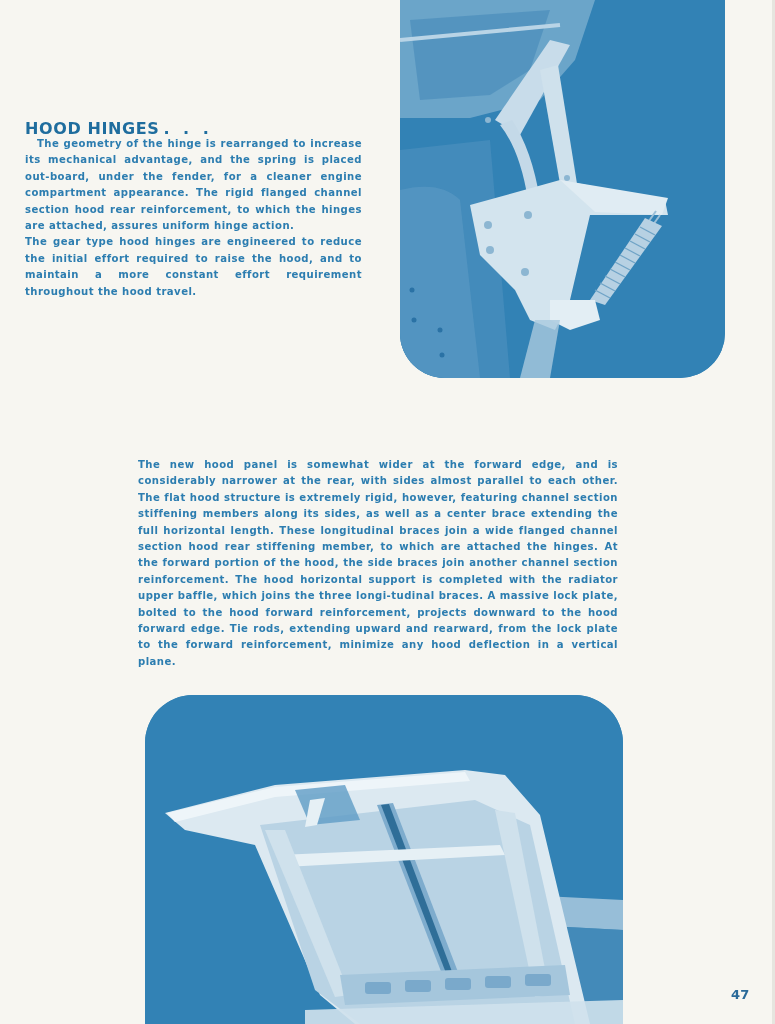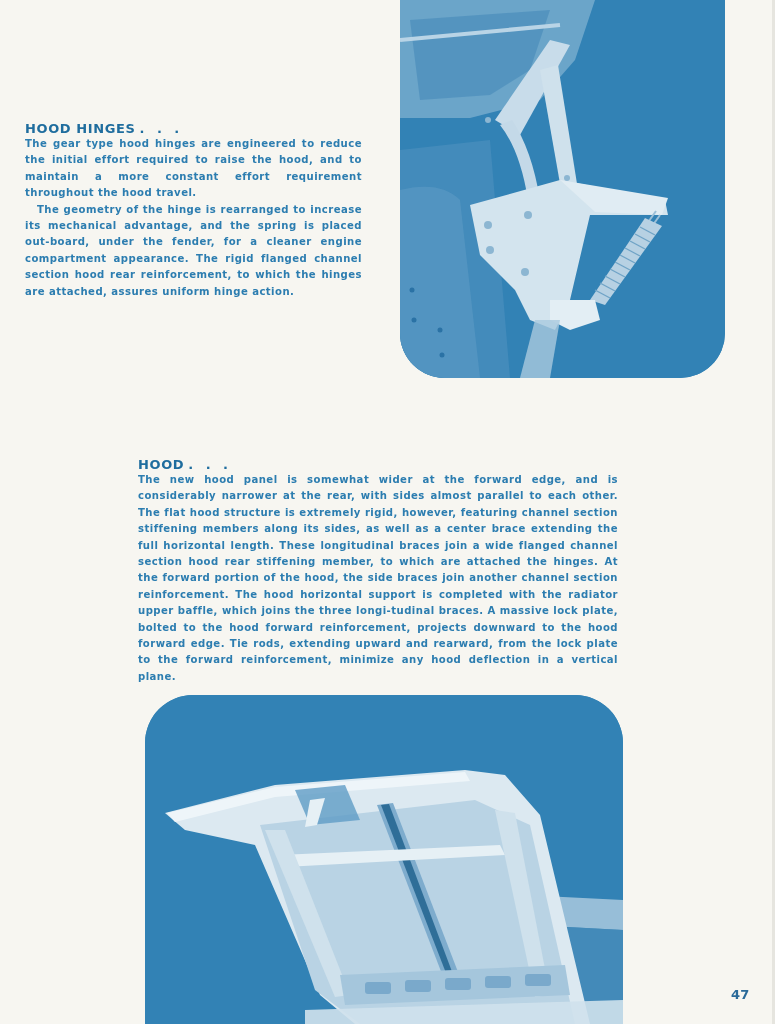--- a/index.html
+++ b/index.html
@@ -20,21 +20,21 @@
       top: 0; right: 0;
       width: 3px; height: 1024px;
       background: #e6e5df;
     }
     .section {
       position: absolute;
       font-weight: bold;
       letter-spacing: 0.45px;
     }
     .section-title {
-      font-size: 13px;
+      font-size: 16px;
       line-height: 15px;
       color: #1f6d9e;
       letter-spacing: 0.6px;
       margin: 0;
     }
     .section-title .dots {
       letter-spacing: 4px;
       margin-left: 4px;
     }
     .para {
@@ -91,22 +91,22 @@
       letter-spacing: 0.3px;
     }
   </style>
 </head>
 <body>
 
 <div class="page-edge"></div>
 
 <div class="section" id="hinges">
   <p class="section-title"><span>HOOD HINGES</span><span class="dots">. . .</span></p>
+  <p class="para indent">The geometry of the hinge is rearranged to increase its mechanical advantage, and the spring is placed out-board, under the fender, for a cleaner engine compartment appearance. The rigid flanged channel section hood rear reinforcement, to which the hinges are attached, assures uniform hinge action.</p>
   <p class="para">The gear type hood hinges are engineered to reduce the initial effort required to raise the hood, and to maintain a more constant effort requirement throughout the hood travel.</p>
-  <p class="para indent">The geometry of the hinge is rearranged to increase its mechanical advantage, and the spring is placed out-board, under the fender, for a cleaner engine compartment appearance. The rigid flanged channel section hood rear reinforcement, to which the hinges are attached, assures uniform hinge action.</p>
 </div>
 
 <div class="photo" id="photo-hinge">
   <svg viewBox="0 0 325 378" preserveAspectRatio="none">
     <rect width="325" height="378" fill="#3282b5"></rect>
 
     <path d="M0 150 L90 140 L110 378 L0 378 Z" fill="#4a8fbd" opacity="0.7"></path>
     <path d="M0 190 Q40 180 60 200 L80 378 L0 378 Z" fill="#5d9bc4" opacity="0.6"></path>
 
     <path d="M0 0 L195 0 L175 60 L140 100 L70 118 L0 118 Z" fill="#7fb0d0" opacity="0.75"></path>
@@ -157,21 +157,20 @@
     <g fill="#2a72a5">
       <circle cx="12" cy="290" r="2.5"></circle>
       <circle cx="14" cy="320" r="2.5"></circle>
       <circle cx="40" cy="330" r="2.5"></circle>
       <circle cx="42" cy="355" r="2.5"></circle>
     </g>
   </svg>
 </div>
 
 <div class="section" id="hood">
-  <p class="section-title"><span>HOOD</span><span class="dots">. . .</span></p>
   <p class="para">The new hood panel is somewhat wider at the forward edge, and is considerably narrower at the rear, with sides almost parallel to each other. The flat hood structure is extremely rigid, however, featuring channel section stiffening members along its sides, as well as a center brace extending the full horizontal length. These longitudinal braces join a wide flanged channel section hood rear stiffening member, to which are attached the hinges. At the forward portion of the hood, the side braces join another channel section reinforcement. The hood horizontal support is completed with the radiator upper baffle, which joins the three longi-tudinal braces. A massive lock plate, bolted to the hood forward reinforcement, projects downward to the hood forward edge. Tie rods, extending upward and rearward, from the lock plate to the forward reinforcement, minimize any hood deflection in a vertical plane.</p>
 </div>
 
 <div class="photo" id="photo-hood">
   <svg viewBox="0 0 478 329" preserveAspectRatio="none">
     <rect width="478" height="329" fill="#3282b5"></rect>
 
     <path d="M378 200 L478 205 L478 235 L385 230 Z" fill="#a9c9de" opacity="0.85"></path>
     <path d="M385 230 L478 235 L478 329 L400 329 Z" fill="#4a8dbb" opacity="0.7"></path>
 

